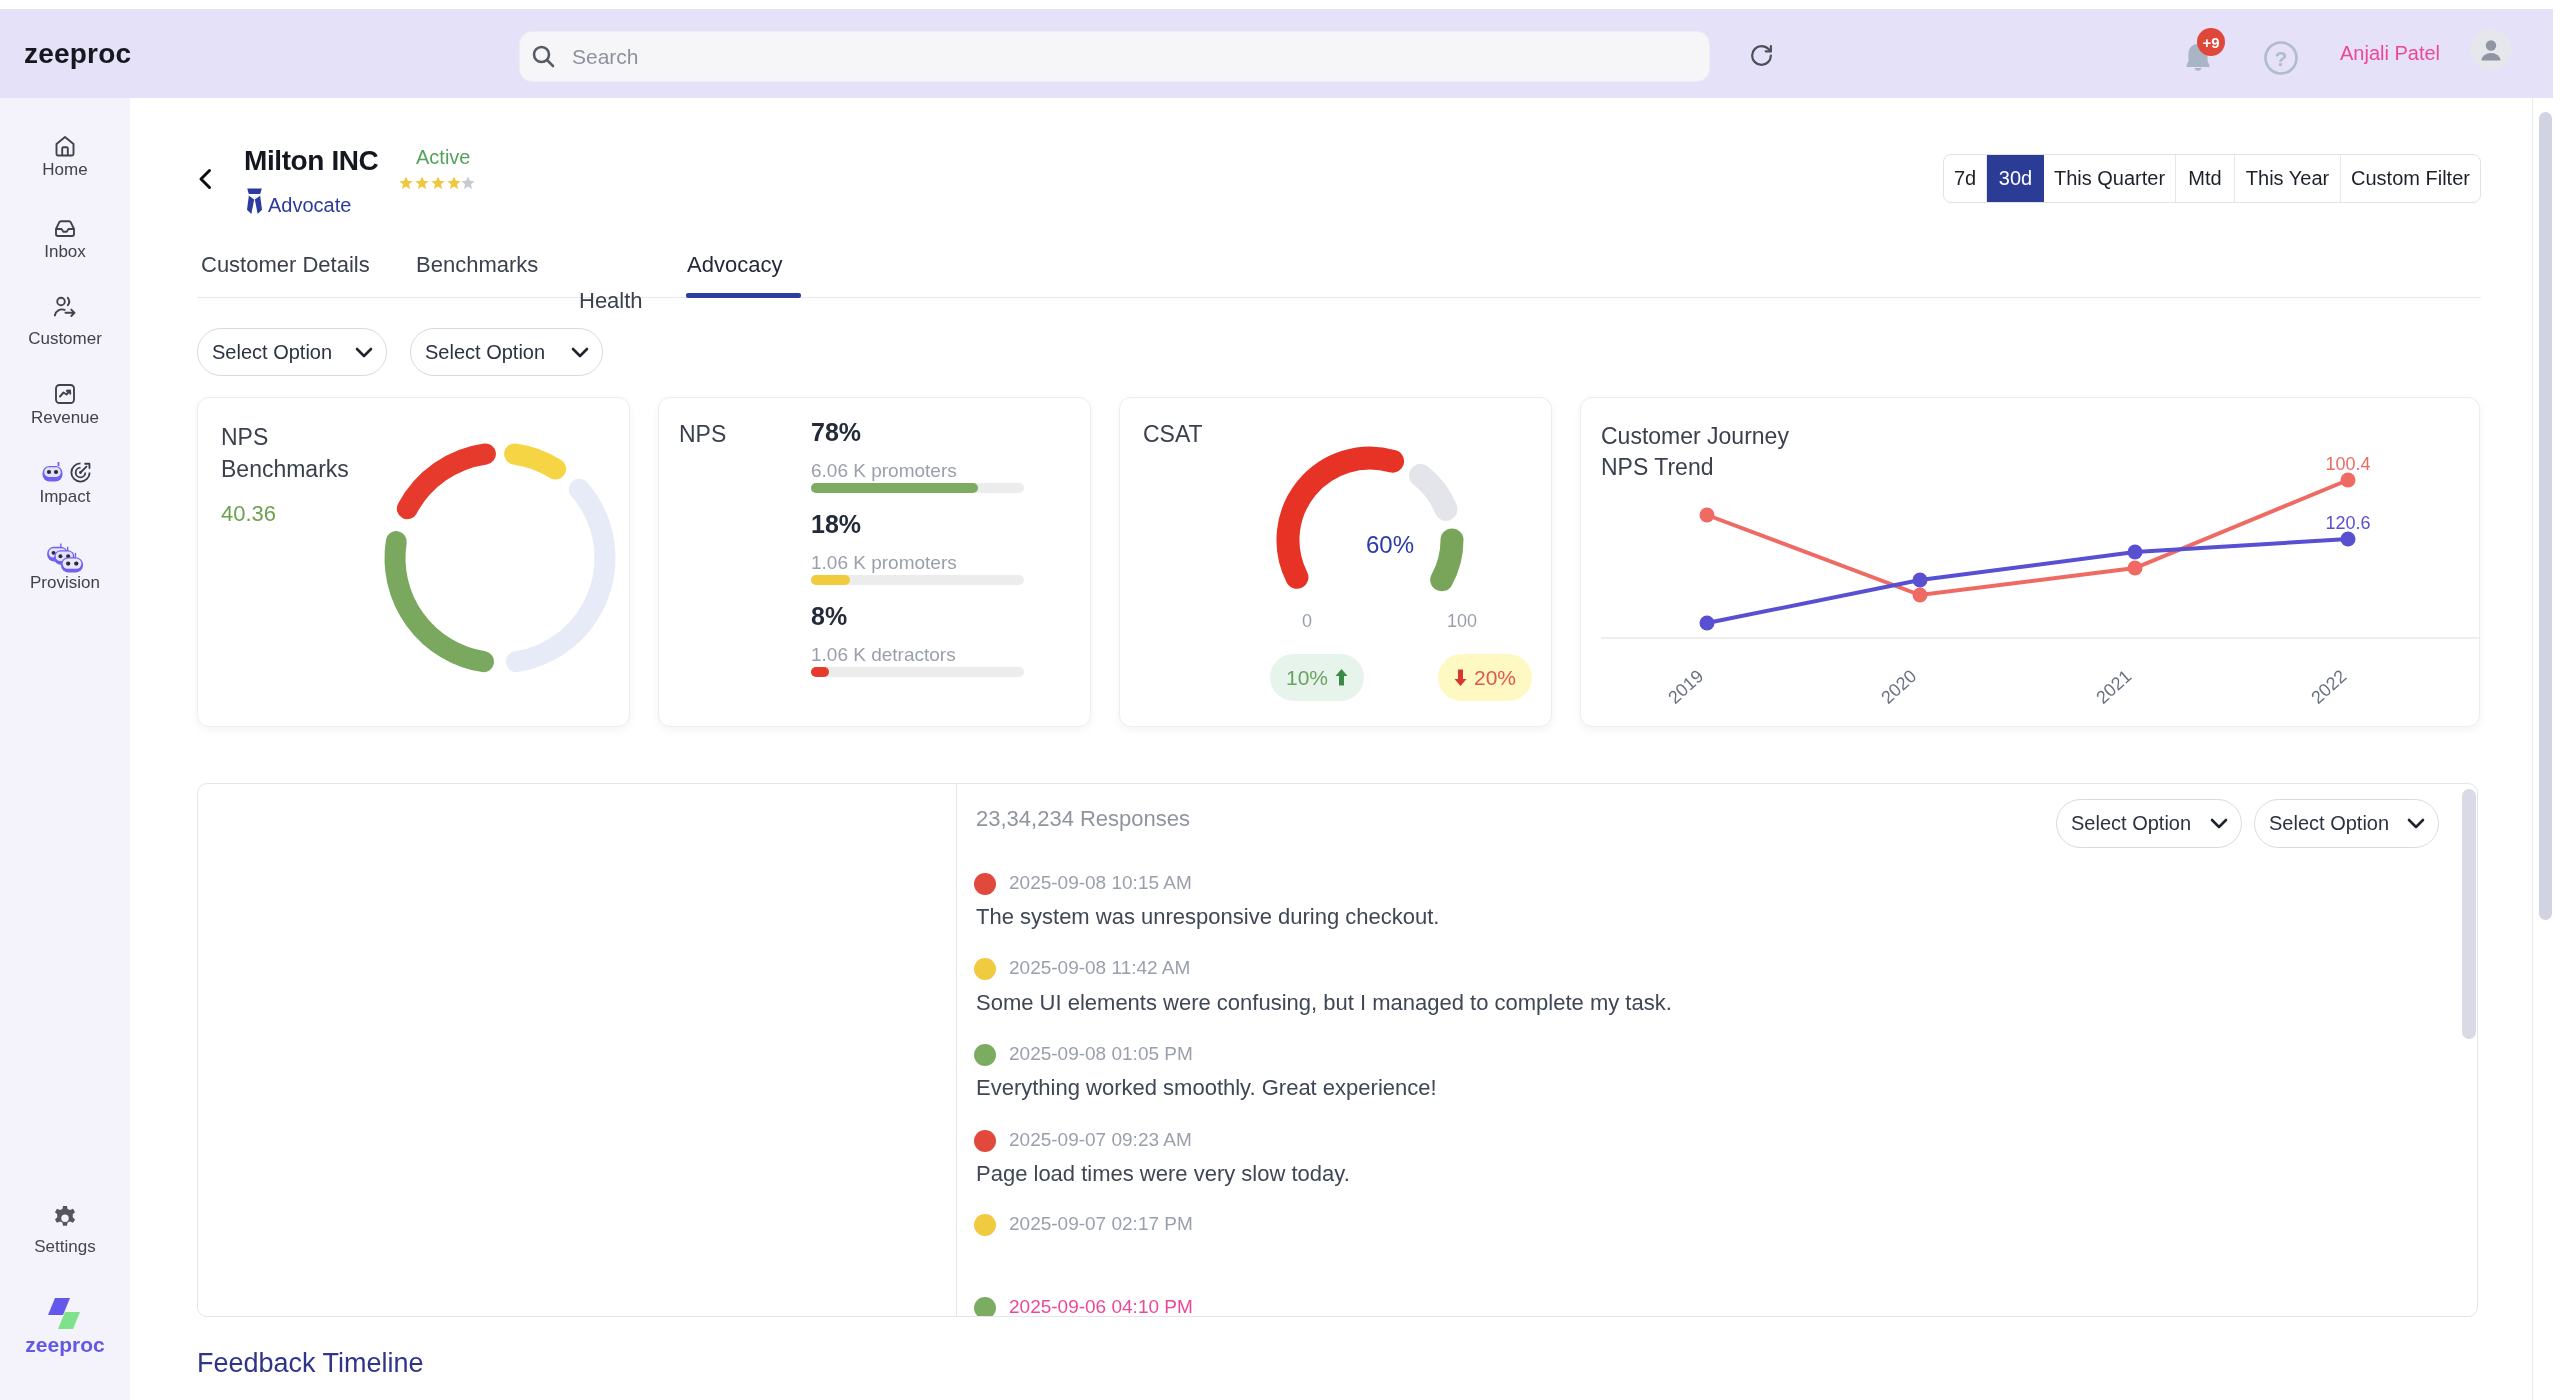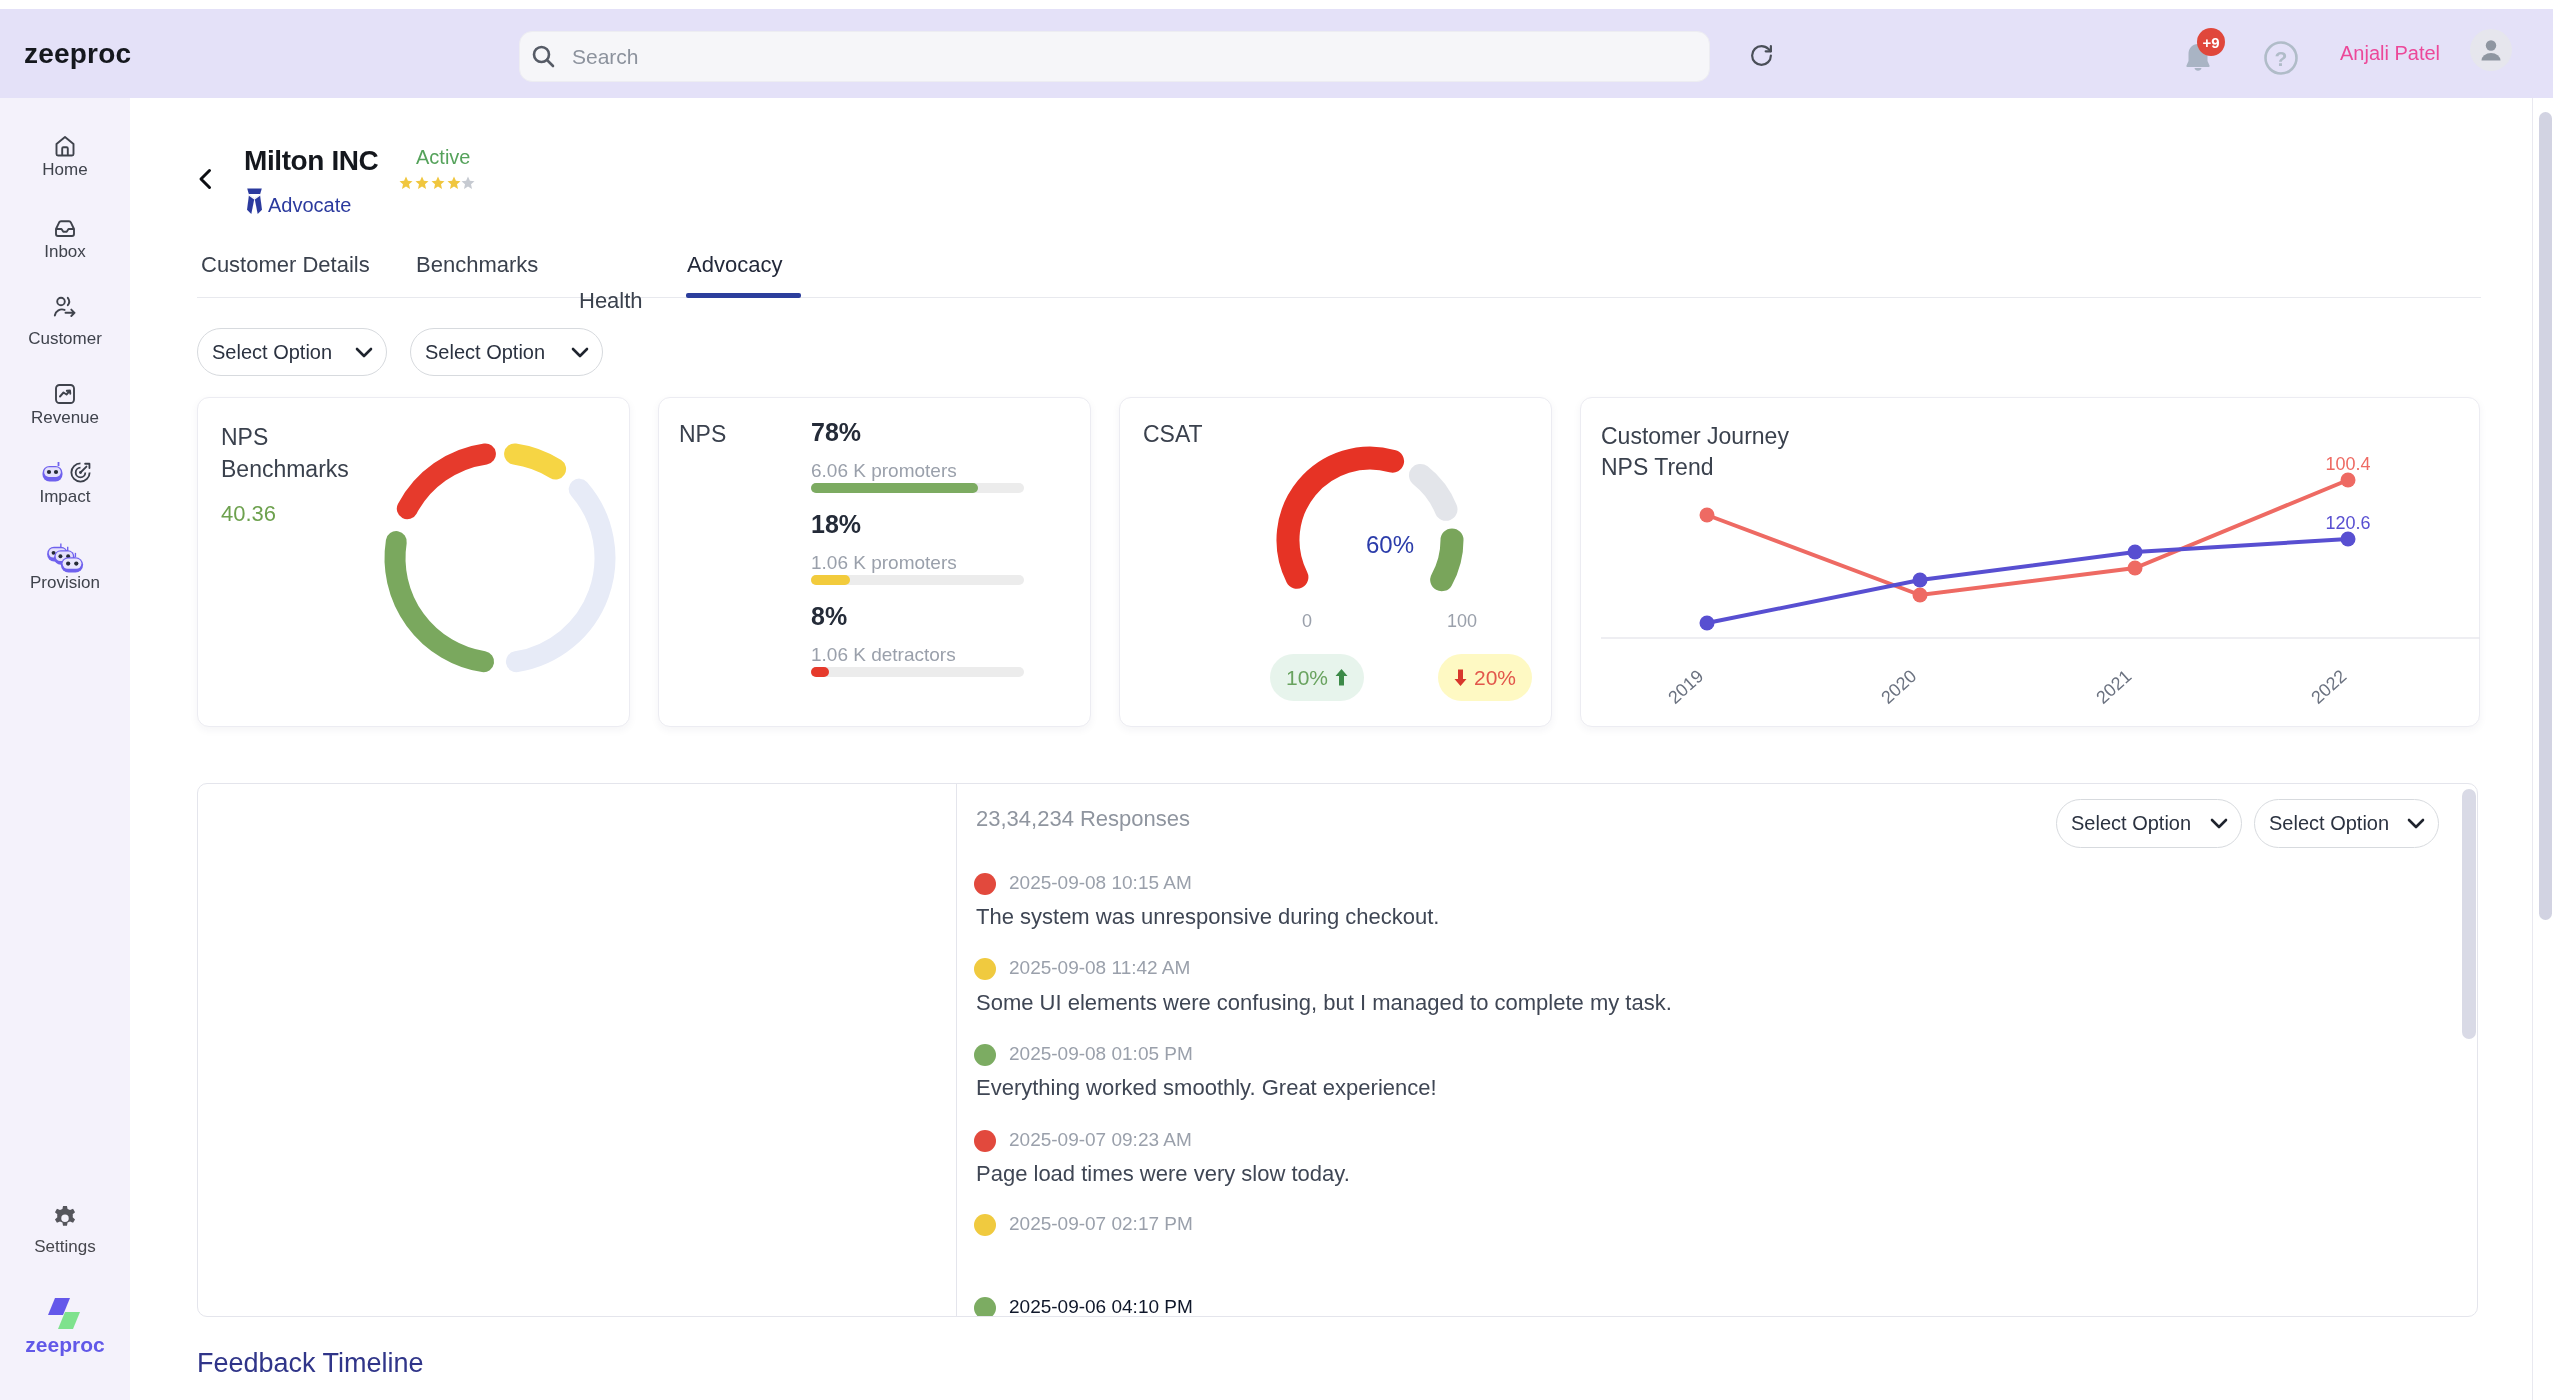--- a/index.html
+++ b/index.html
@@ -149,20 +149,28 @@
   <svg class="abs" style="left:246px; top:188px;" width="17" height="27" viewBox="0 0 17 27">
     <g fill="#2b3a9e">
       <path d="M1.2 0.5 L15.8 0.5 L14.2 6 L2.8 6 Z"></path>
       <path d="M3 6.8 L8.4 10.6 L5.3 26 L1 21.8 Z"></path>
       <path d="M14 6.8 L8.6 10.6 L11.7 26 L16 21.8 Z"></path>
     </g>
     <path d="M2.2 6.4 L8.5 11 L14.8 6.4" stroke="#f4f4fa" stroke-width="1.4" fill="none"></path>
   </svg>
   <div class="abs" style="left:268px; top:194px; font-size:20px; font-weight:500; color:#2b3a9e;">Advocate</div>
 
+  <div class="abs" style="left:1943px; top:154px; width:538px; height:49px; background:#fff; border:1px solid #e1e2e8; border-radius:8px; display:flex; overflow:hidden; font-size:20px; color:#1c2129;">
+    <div style="width:43px; display:flex; align-items:center; justify-content:center; border-right:1px solid #e6e7ec;">7d</div>
+    <div style="width:57px; display:flex; align-items:center; justify-content:center; background:#2b3c96; color:#fff;">30d</div>
+    <div style="width:132px; display:flex; align-items:center; justify-content:center; border-right:1px solid #e6e7ec;">This Quarter</div>
+    <div style="width:59px; display:flex; align-items:center; justify-content:center; border-right:1px solid #e6e7ec;">Mtd</div>
+    <div style="width:106px; display:flex; align-items:center; justify-content:center; border-right:1px solid #e6e7ec;">This Year</div>
+    <div style="flex:1; display:flex; align-items:center; justify-content:center;">Custom Filter</div>
+  </div>
 
   <div class="abs" style="left:197px; top:297px; width:2284px; height:1px; background:#e8e9ee;"></div>
   <div class="abs" style="left:201px; top:252px; font-size:22px; color:#3a414d;">Customer Details</div>
   <div class="abs" style="left:416px; top:252px; font-size:22px; color:#3a414d;">Benchmarks</div>
   <div class="abs" style="left:579px; top:252px; font-size:22px; color:#3a414d;margin-top:36px;">Health</div>
   <div class="abs" style="left:687px; top:252px; font-size:22px; color:#23293a;">Advocacy</div>
   <div class="abs" style="left:686px; top:293px; width:115px; height:5px; background:#2c3e9c; border-radius:2px;"></div>
 
   <div class="pill" style="left:197px; top:328px; width:190px; height:48px;">
     <span>Select Option</span>
@@ -287,18 +295,18 @@
     <div style="position:absolute; left:778px; top:291px; font-size:22px; color:#3f4654;">Everything worked smoothly. Great experience!</div>
 
     <div style="position:absolute; left:776px; top:346px; width:22px; height:22px; border-radius:50%; background:#e2493d;"></div>
     <div style="position:absolute; left:811px; top:345px; font-size:19px; color:#9aa0ab;">2025-09-07 09:23 AM</div>
     <div style="position:absolute; left:778px; top:377px; font-size:22px; color:#3f4654;">Page load times were very slow today.</div>
 
     <div style="position:absolute; left:776px; top:430px; width:22px; height:22px; border-radius:50%; background:#f0ca3f;"></div>
     <div style="position:absolute; left:811px; top:429px; font-size:19px; color:#9aa0ab;">2025-09-07 02:17 PM</div>
 
     <div style="position:absolute; left:776px; top:513px; width:22px; height:22px; border-radius:50%; background:#7cac62;"></div>
-    <div style="position:absolute; left:811px; top:512px; font-size:19px; color:#0f172a;">2025-09-06 04:10 PM</div>
+    <div style="position:absolute; left:811px; top:512px; font-size:19px; color:#ec4899;">2025-09-06 04:10 PM</div>
   </div>
 
   <div class="abs" style="left:197px; top:1348px; font-size:27px; font-weight:500; color:#303589;">Feedback Timeline</div>
 
 </div>
 
 </body></html>

